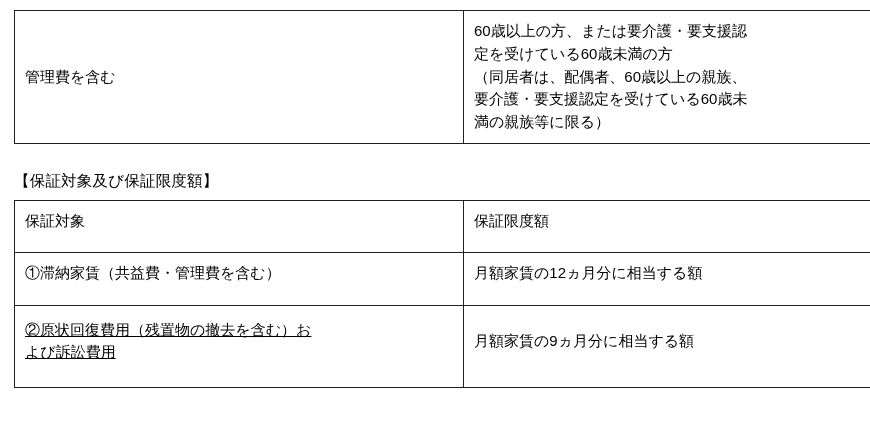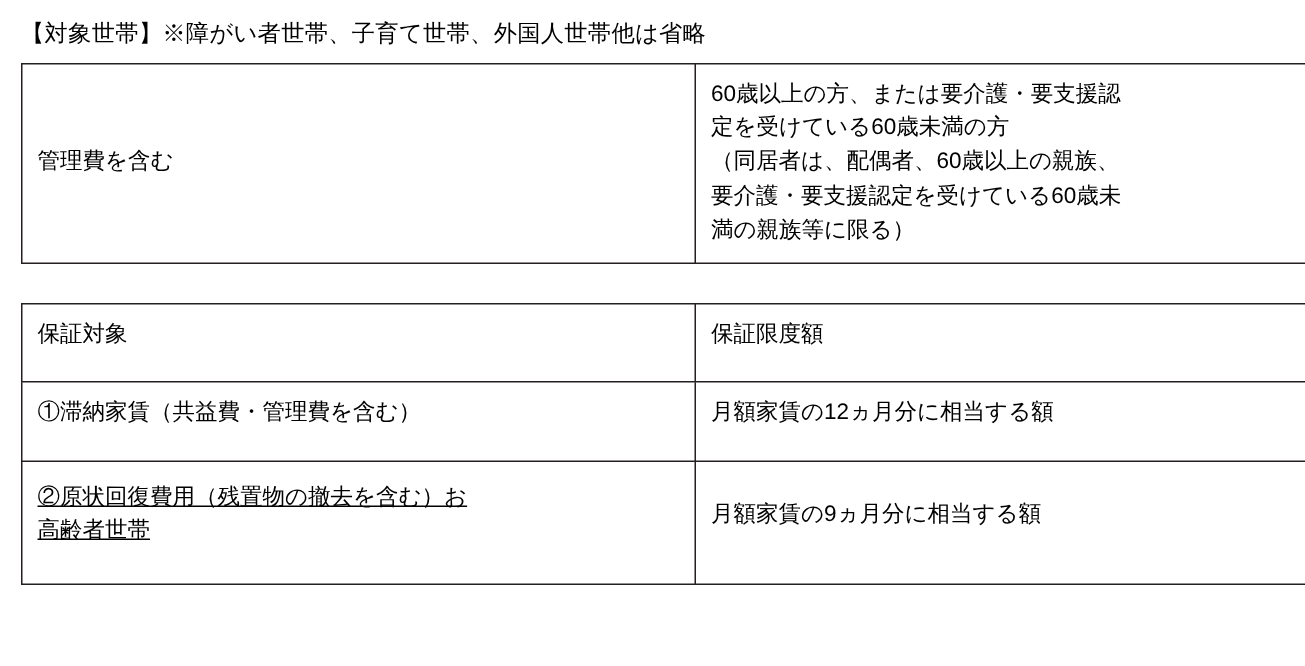--- a/index.html
+++ b/index.html
@@ -83,52 +83,52 @@
     margin-top: 13px;
     white-space: nowrap;
   }
   .nowrap { white-space: nowrap; text-decoration: underline; }
 </style>
 </head>
 <body>
 
 <div class="page">
 
-  <div class="section-heading heading-1">【対象世帯】※障がい者世帯、子育て世帯、外国人世帯他は省略</div>
 
   <table class="table-elderly">
     <tbody>
       <tr>
         <td class="col-label">管理費を含む</td>
         <td class="col-detail">
           <div class="detail-line">60歳以上の方、または要介護・要支援認</div>
           <div class="detail-line">定を受けている60歳未満の方</div>
           <div class="detail-line">（同居者は、配偶者、60歳以上の親族、</div>
           <div class="detail-line">要介護・要支援認定を受けている60歳未</div>
           <div class="detail-line">満の親族等に限る）</div>
         </td>
       </tr>
     </tbody>
   </table>
 
+  <div class="section-heading heading-2">【保証対象及び保証限度額】</div>
 
   <table class="table-guarantee">
     <tbody>
       <tr>
         <td class="c1">保証対象</td>
         <td class="c2">保証限度額</td>
       </tr>
       <tr>
         <td class="c1">①滞納家賃（共益費・管理費を含む）</td>
         <td class="c2">月額家賃の12ヵ月分に相当する額</td>
       </tr>
       <tr class="row-tall">
         <td class="c1 cell-two-line">
           <div class="nowrap">②原状回復費用（残置物の撤去を含む）お</div>
-          <div class="nowrap">高齢者世帯</div>
+          <div class="nowrap">よび訴訟費用</div>
         </td>
         <td class="c2">月額家賃の9ヵ月分に相当する額</td>
       </tr>
     </tbody>
   </table>
 
 
 </div>
 
 </body></html>

